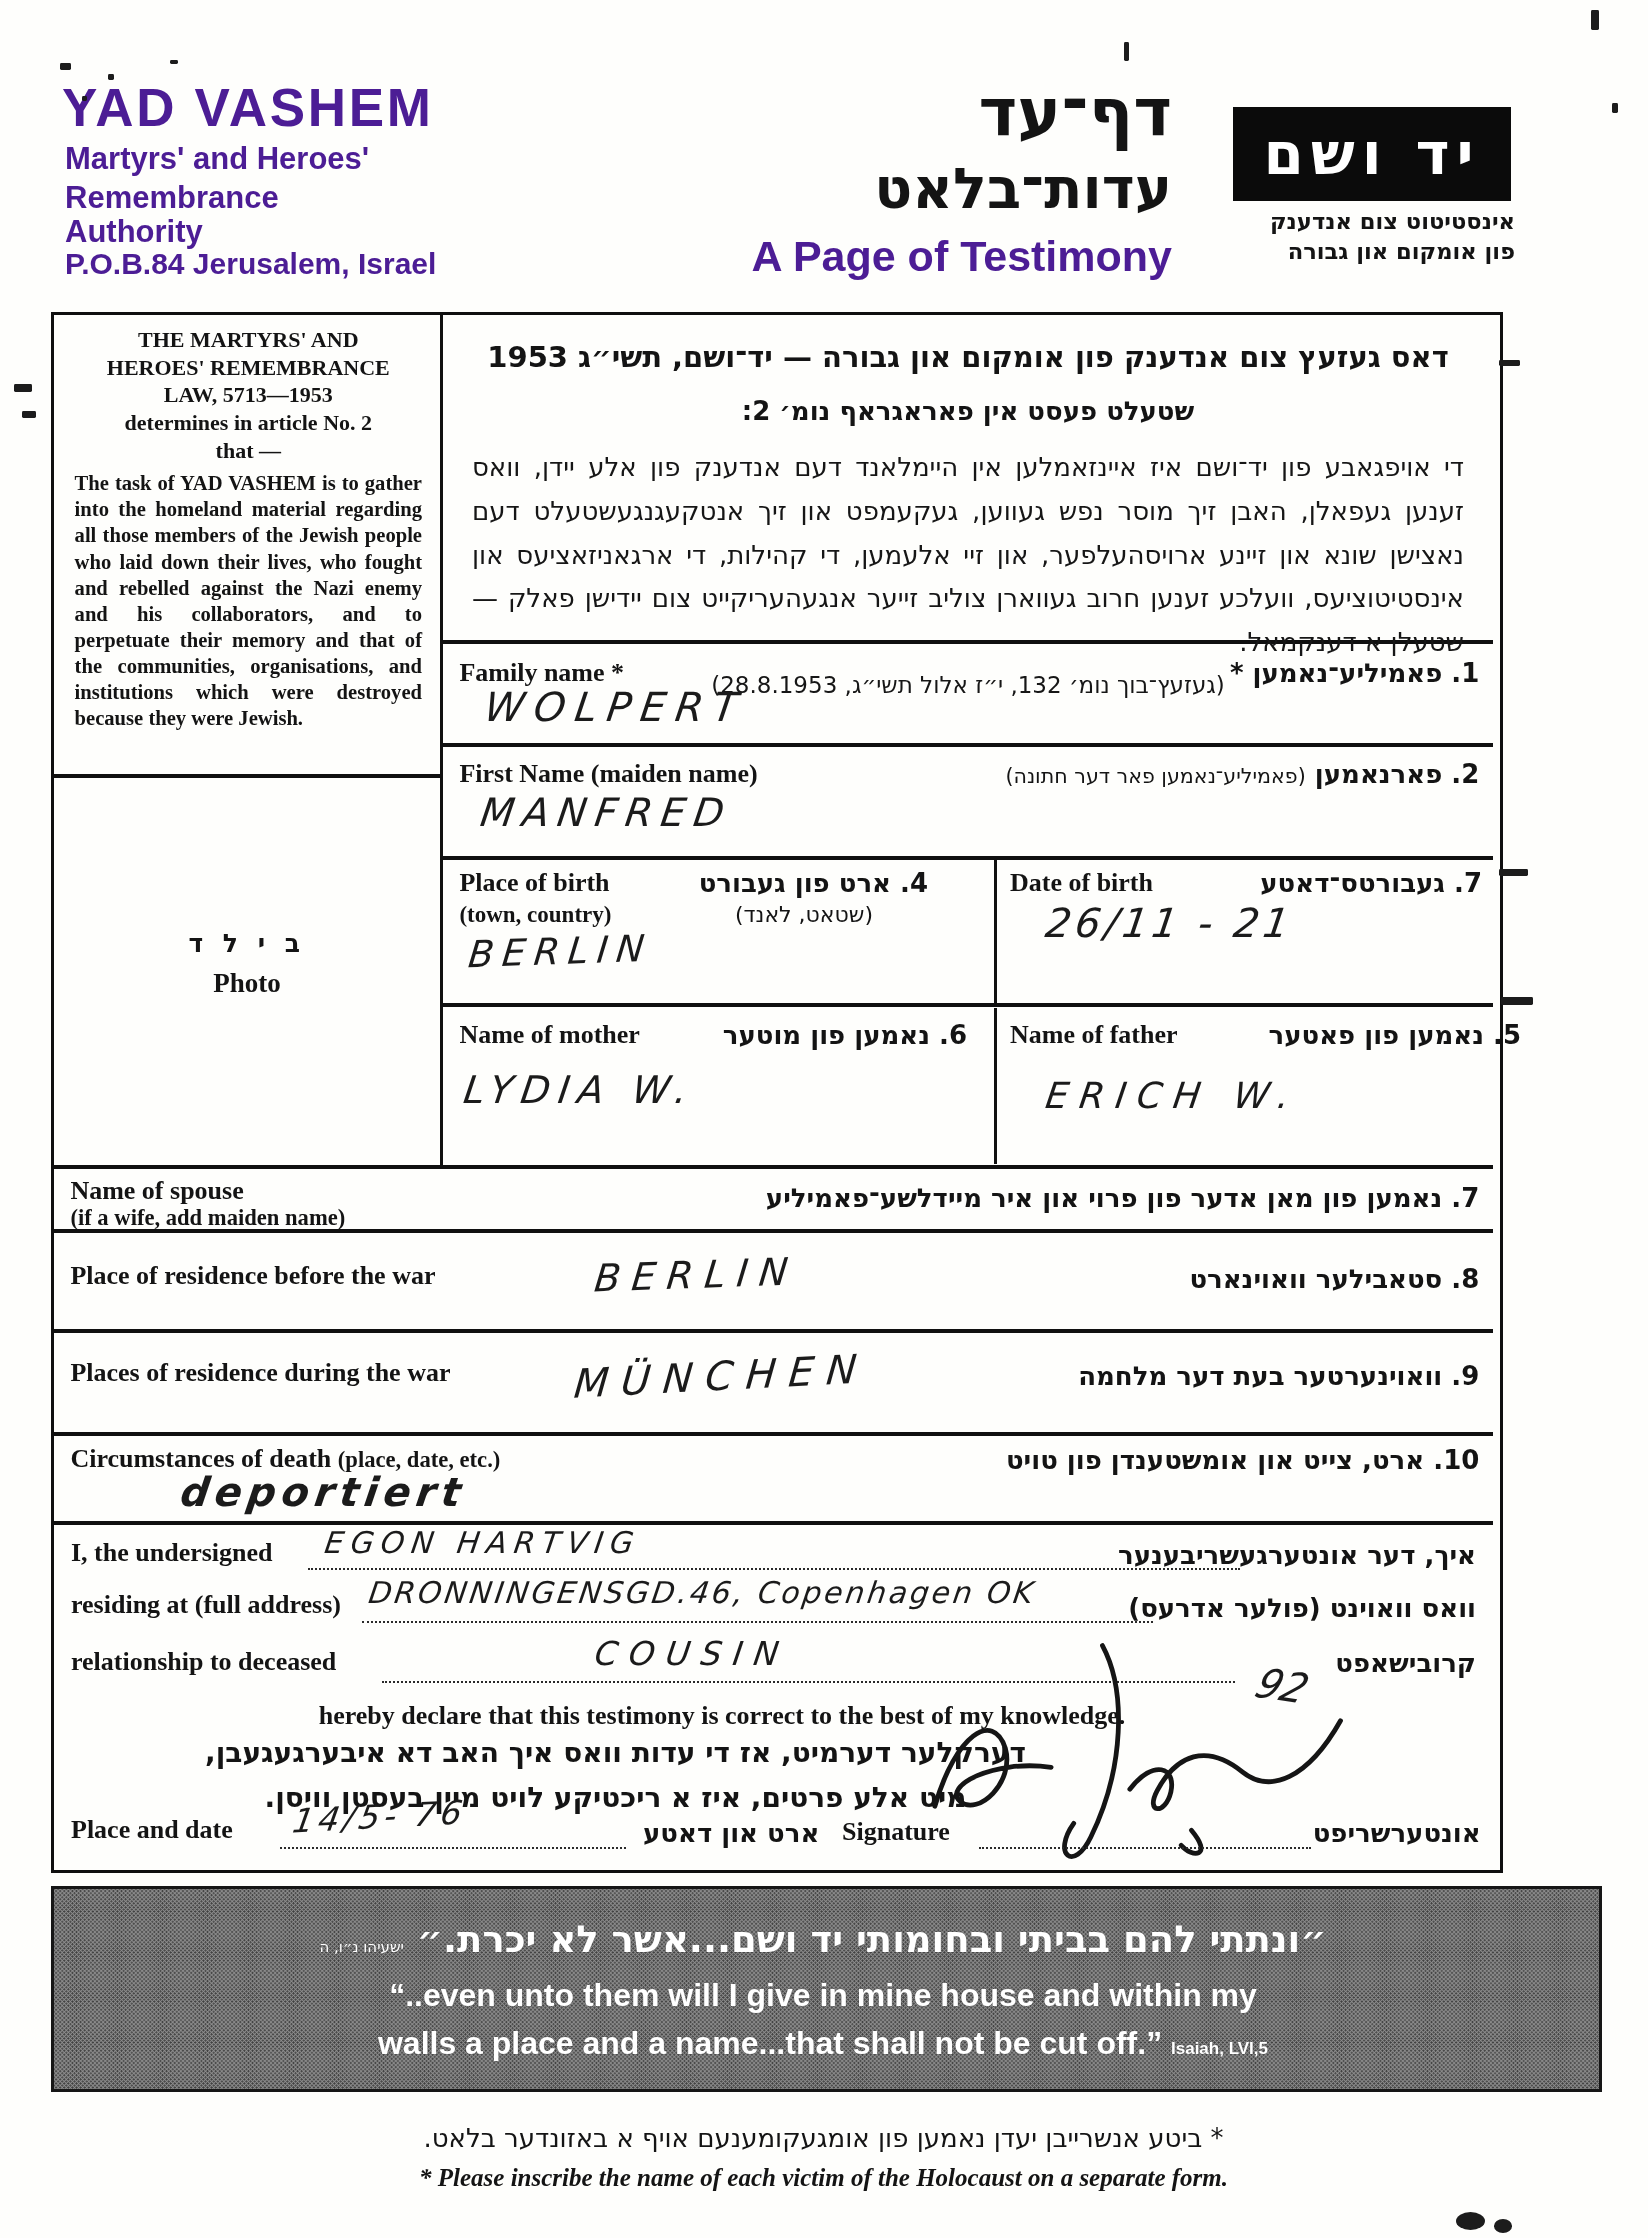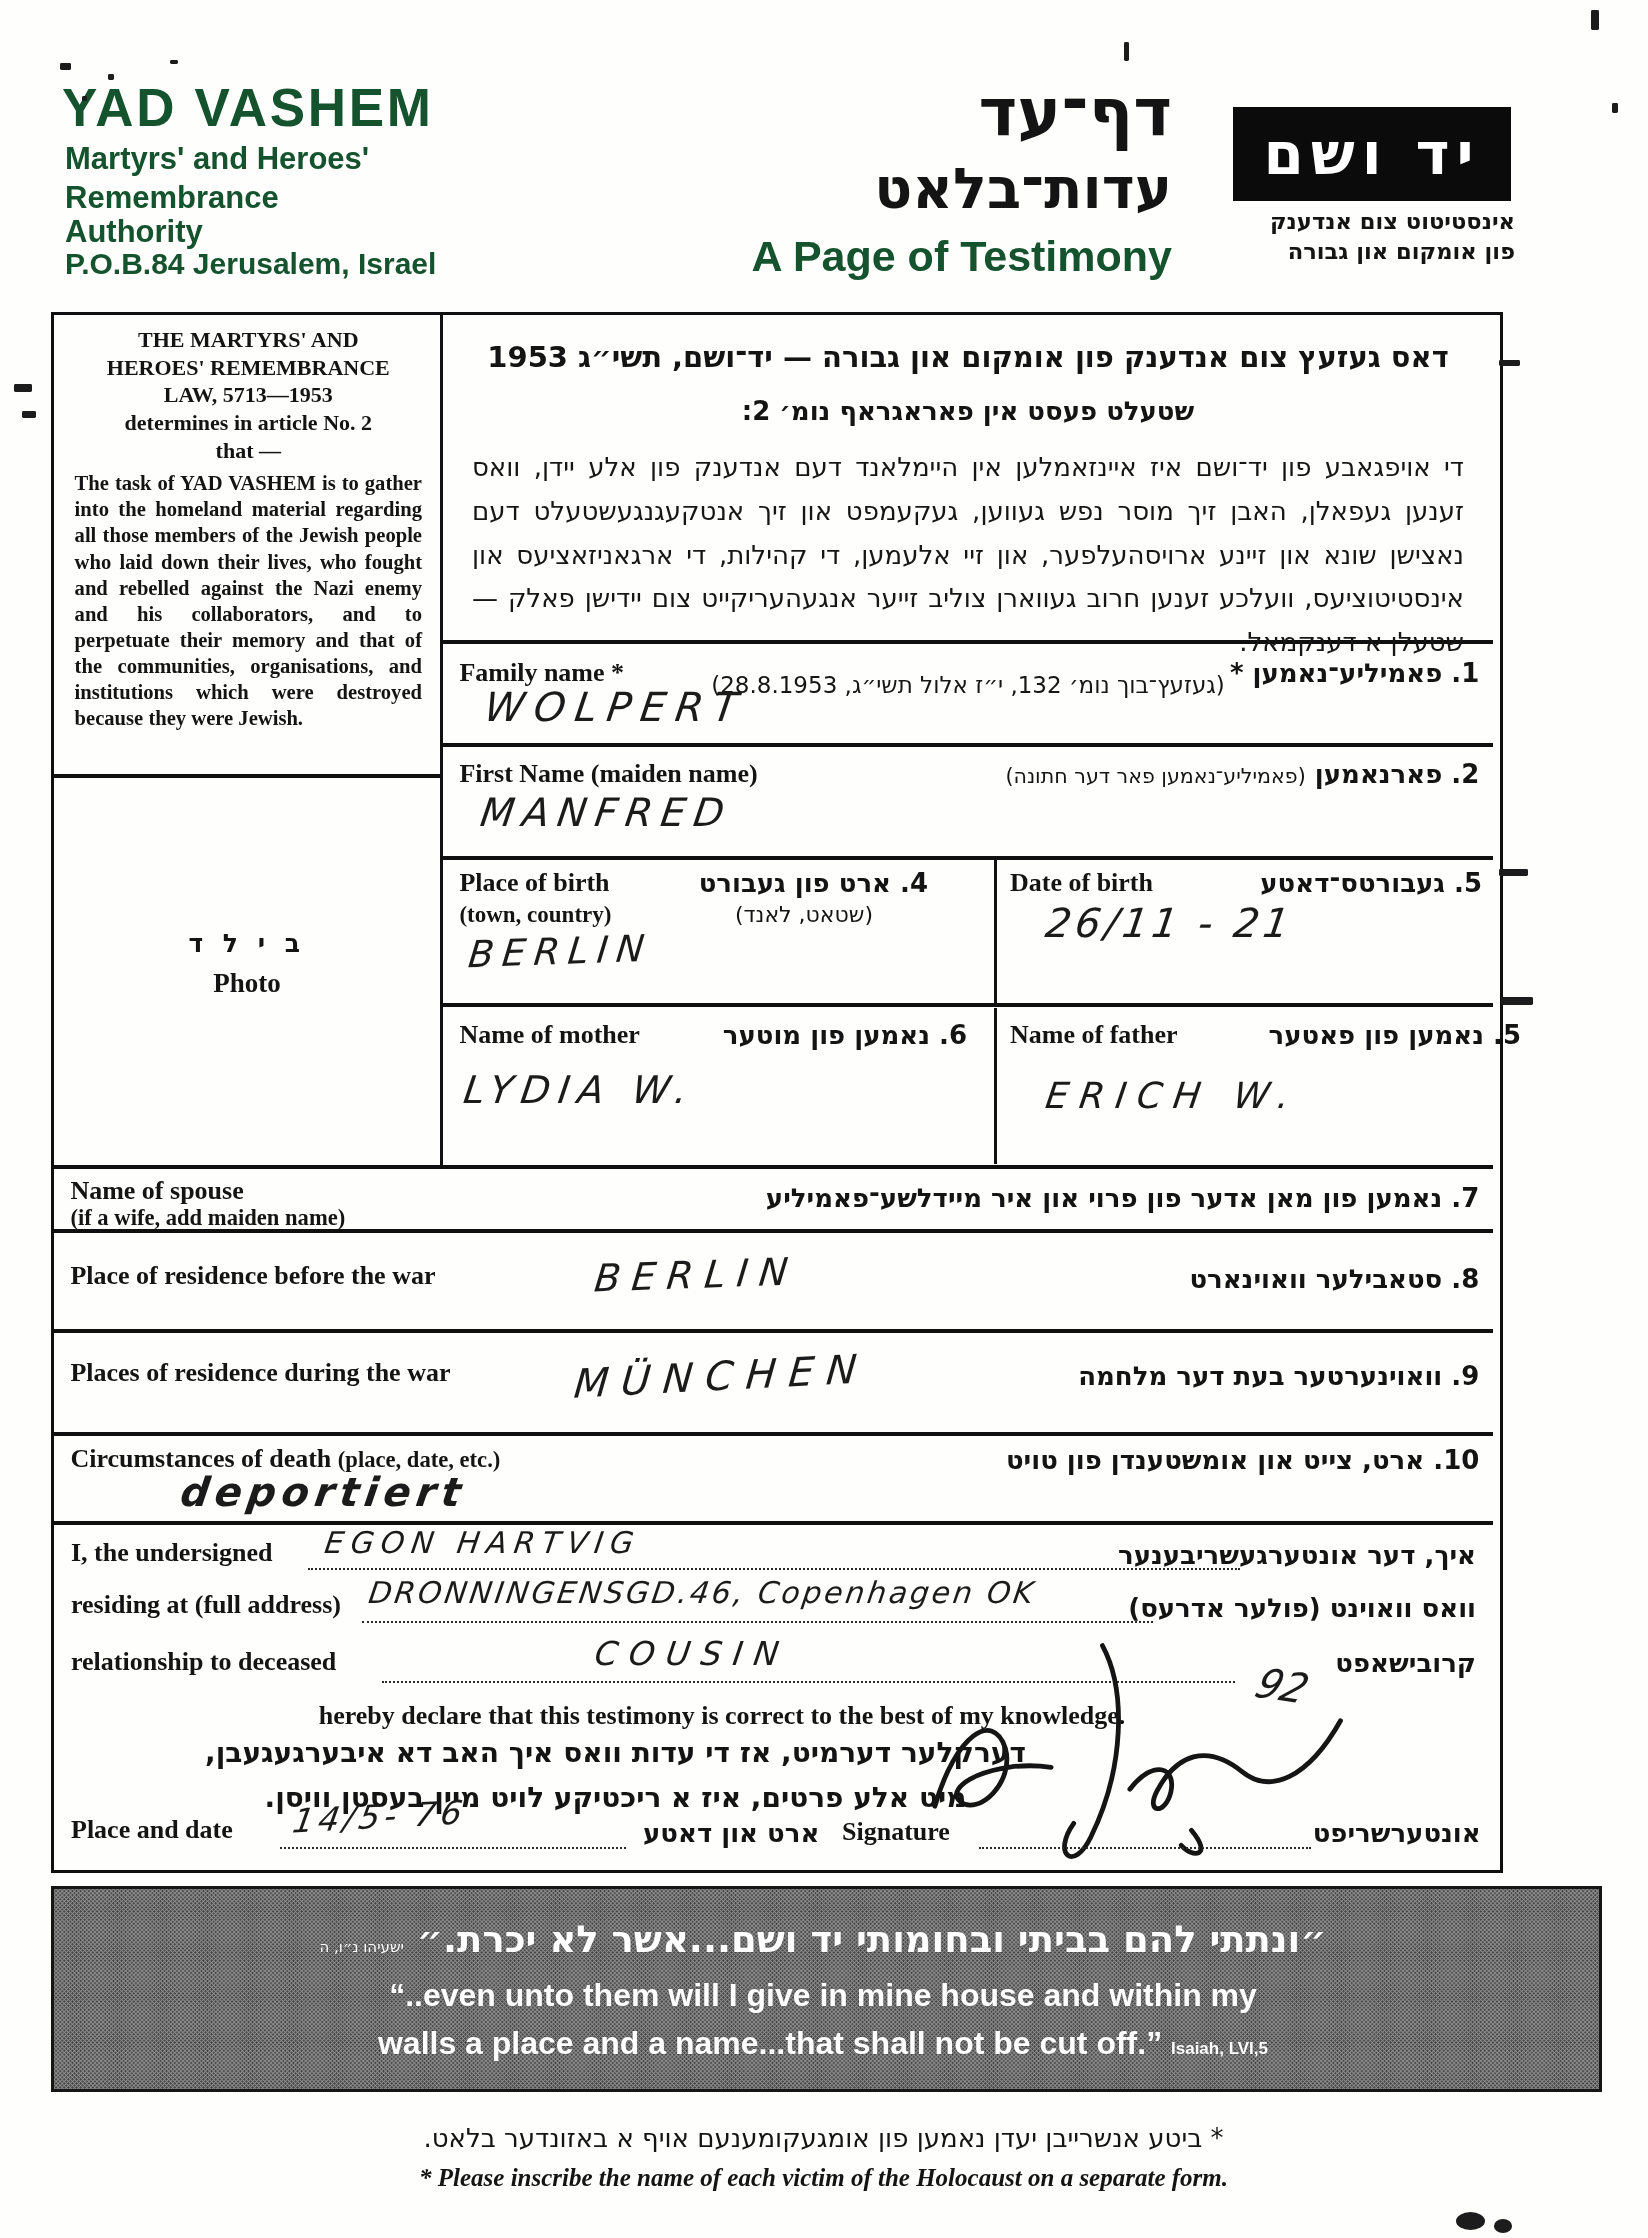--- a/index.html
+++ b/index.html
@@ -1,20 +1,20 @@
 <!DOCTYPE html>
 <html style="font-size:11px"><head>
 <meta charset="utf-8">
 <style>
   html,body{margin:0;padding:0;background:#e8e8e4;}
   .page{position:relative;width:1649px;height:2239px;background:#fefefc;overflow:hidden;
         font-family:"Liberation Serif",serif;color:#111;}
   .abs{position:absolute;}
   .en{font-family:"Liberation Serif",serif;font-weight:700;color:#141414;}
-  .sans{font-family:"Liberation Sans",sans-serif;font-weight:700;color:#14532d;}
+  .sans{font-family:"Liberation Sans",sans-serif;font-weight:700;color:#4c1d95;}
   .he{font-family:"DejaVu Sans",sans-serif;font-weight:700;color:#141414;direction:rtl;unicode-bidi:plaintext;}
   .he-light{font-family:"DejaVu Sans",sans-serif;font-weight:400;color:#161616;direction:rtl;unicode-bidi:plaintext;}
   .hand{font-family:"DejaVu Sans",sans-serif;font-style:italic;color:#1b1b1b;white-space:nowrap;
         transform:skewX(-8deg);}
   .pre{white-space:pre-line;}
   .dotline{position:absolute;height:0;border-bottom:2.1px dotted #2a2a2a;}
   .rule-h{position:absolute;background:#101010;}
   .form-box{position:absolute;left:51px;top:312px;width:1446px;height:1555px;border:3.4px solid #0f0f0f;}
   .cell{position:absolute;}
   .banner{position:absolute;left:51px;top:1886px;width:1545px;height:200px;
@@ -93,21 +93,21 @@
     <div class="cell" style="left:389px;top:545px;width:1050px;height:143px;border-bottom:4.8px solid #101010;">
       <div class="rule-h" style="left:551px;top:0;width:2.7px;height:143px;"></div>
 
       <span class="abs en" style="left:16.4px;top:8.2px;font-size:26px;">Place of birth</span>
       <span class="abs en" style="left:16.4px;top:42px;font-size:23px;">(town, country)</span>
       <span class="abs he" style="right:565px;top:8.2px;font-size:26px;">4. ארט פון געבורט</span>
       <span class="abs he" style="right:620px;top:42px;font-size:22px;font-weight:400;">(שטאט, לאנד)</span>
       <span class="abs hand" style="left:26px;top:70px;font-size:37px;letter-spacing:8.2px;transform:skewX(-8deg) rotate(-2deg);">BERLIN</span>
 
       <span class="abs en" style="left:567px;top:8.2px;font-size:26px;">Date of birth</span>
-      <span class="abs he" style="right:11px;top:8.2px;font-size:26px;">5. געבורטס־דאטע</span>
+      <span class="abs he" style="right:11px;top:8.2px;font-size:26px;">7. געבורטס־דאטע</span>
       <span class="abs hand" style="left:603px;top:40px;font-size:40px;letter-spacing:4.1px;">26/11 - 21</span>
     </div>
 
     <div class="cell" style="left:389px;top:693px;width:1050px;height:156px;padding-left:39px;">
       <div class="rule-h" style="left:551px;top:0;width:2.7px;height:156px;"></div>
 
       <span class="abs en" style="left:16.4px;top:12.3px;font-size:26px;">Name of mother</span>
       <span class="abs he" style="right:565px;top:12.3px;font-size:26px;">6. נאמען פון מוטער</span>
       <span class="abs hand" style="left:20.6px;top:60px;font-size:38px;letter-spacing:8.2px;">LYDIA W.</span>
 

